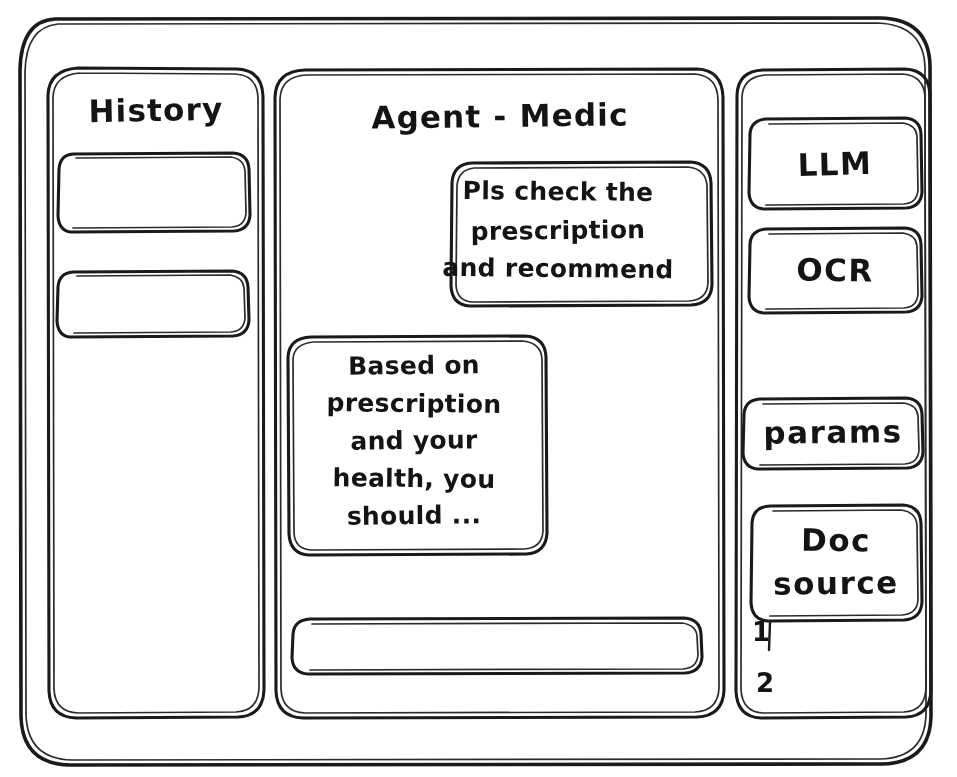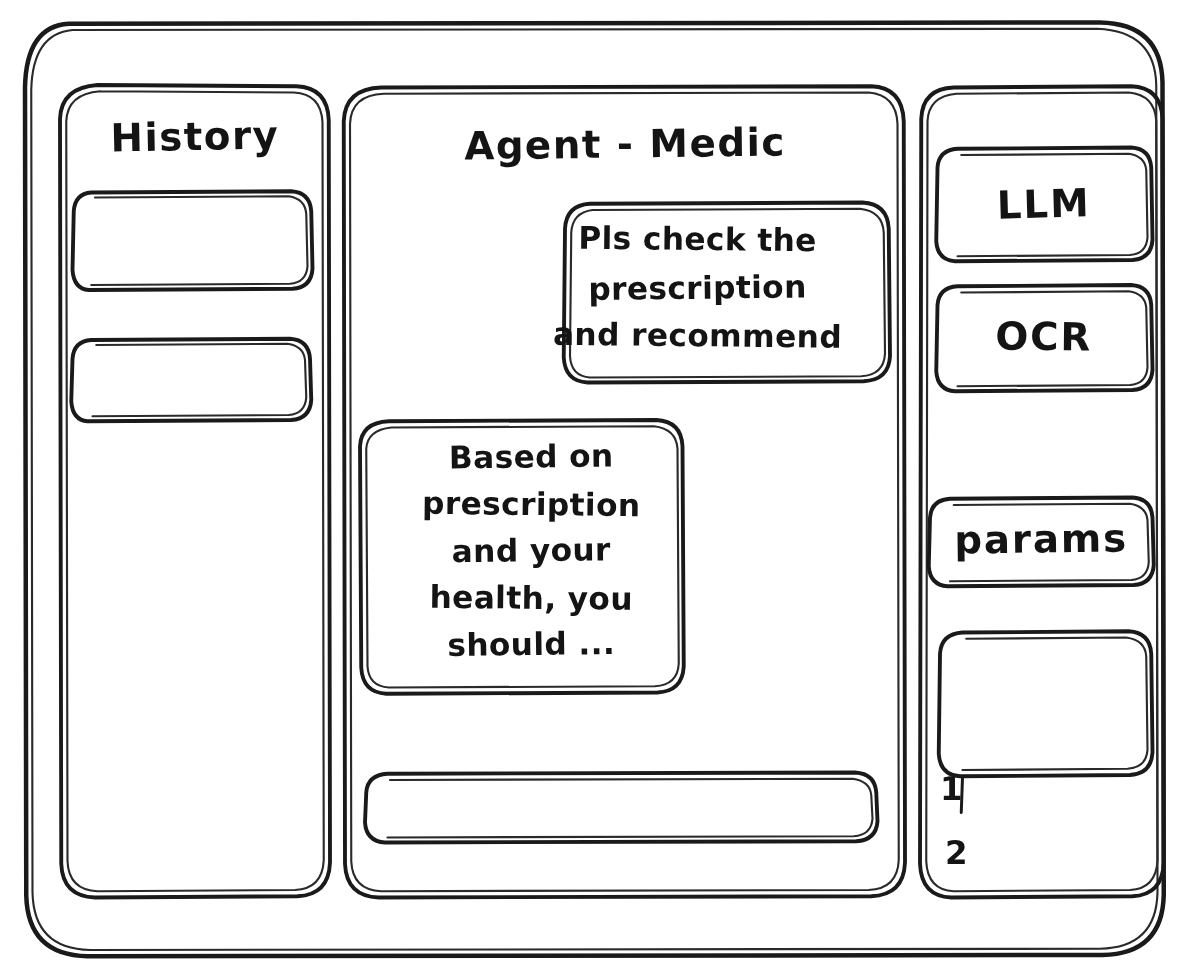--- a/index.html
+++ b/index.html
@@ -160,33 +160,37 @@
   <div class="tx hand bubble-text" style="left:57px; top:292px; width:192px;"></div>
 
   <div class="tx hand panel-title skew-b" style="left:276px; top:98px; width:448px;">Agent - Medic</div>
 
   <div style="position:absolute; left:428px; top:172px; width:260px;">
     <div class="tx hand bubble-text skew-c" style="position:static; width:260px; margin-top:4px;">Pls check the</div>
     <div class="tx hand bubble-text skew-b" style="position:static; width:260px; margin-top:6px;">prescription</div>
     <div class="tx hand bubble-text skew-c" style="position:static; width:260px; margin-top:6px;">and recommend</div>
   </div>
 
-  <div style="position:absolute; left:296px; top:348px; width:258px;">
+  <div style="position:absolute; left:285px; top:348px; width:258px;">
     <div class="tx hand bubble-text skew-b" style="position:static; width:258px; margin-top:2px;">Based on</div>
     <div class="tx hand bubble-text skew-c" style="position:static; width:258px; margin-top:5px;">prescription</div>
     <div class="tx hand bubble-text skew-b" style="position:static; width:258px; margin-top:5px;">and your</div>
     <div class="tx hand bubble-text skew-c" style="position:static; width:258px; margin-top:5px;">health, you</div>
     <div class="tx hand bubble-text skew-b" style="position:static; width:258px; margin-top:5px;">should ...</div>
   </div>
 
   <div class="tx hand bubble-text" style="left:302px; top:632px; width:390px; text-align:left;" placeholder=""></div>
 
   <div class="tx hand btn-text skew-d" style="left:749px; top:146px; width:172px;">LLM</div>
 
   <div class="tx hand btn-text skew-c" style="left:749px; top:252px; width:172px;">OCR</div>
 
   <div class="tx hand btn-text skew-b" style="left:743px; top:414px; width:180px;">params</div>
 
+  <div style="position:absolute; left:751px; top:522px; width:170px;">
+    <div class="tx hand btn-text skew-c" style="position:static; width:170px;">Doc</div>
+    <div class="tx hand btn-text skew-b" style="position:static; width:170px; margin-top:6px;">source</div>
+  </div>
 
   <div class="tx hand num-text" style="left:752px; top:617px; width:26px; text-align:left;">1</div>
   <div class="tx hand num-text" style="left:756px; top:668px; width:26px; text-align:left;">2</div>
 
 </div>
 
 </body></html>

